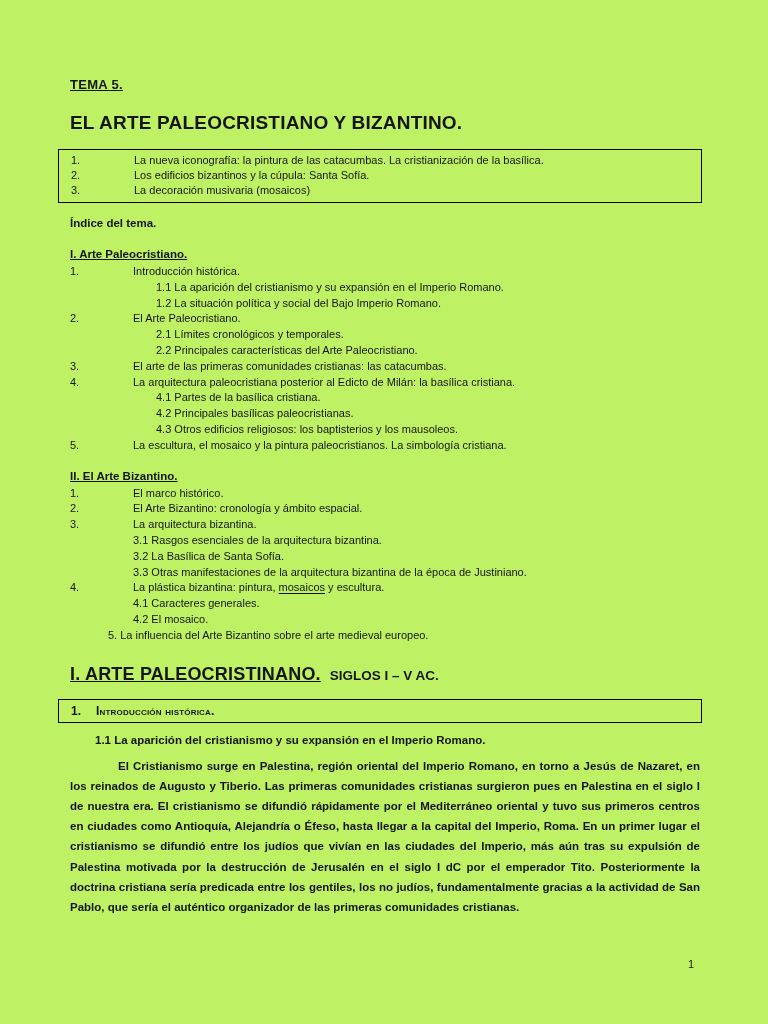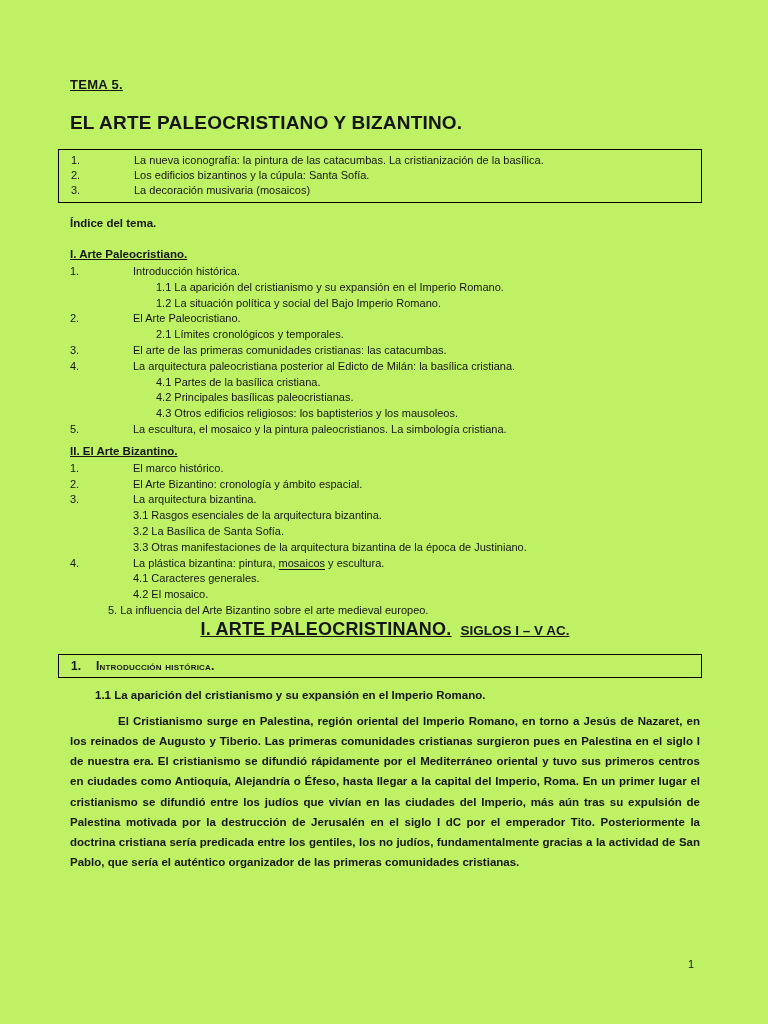--- a/index.html
+++ b/index.html
@@ -23,24 +23,24 @@
   .li-row{display:flex;}
   .li-num{flex:0 0 25px;}
   .li-text{flex:1 1 auto;padding-left:38px;}
   .sec1 .lvl1{padding-left:48px;}
   .sec2 .lvl1{padding-left:25px;justify-content:center;}
   .sec2 .flat{padding-left:0;}
 
   .indice-heading{margin-top:14px;font-size:11.5px;font-weight:bold;}
   .sec-heading{margin-top:19px;font-size:11.5px;font-weight:bold;text-decoration:underline;}
   .index-list{margin-top:4px;font-size:11px;line-height:15.8px;}
-  .sec2-heading{margin-top:7px;}
+  .sec2-heading{margin-top:16px;}
   u{text-underline-offset:2px;}
 
-  .big-heading{text-align:center;text-decoration:underline;}
+  .big-heading{margin-top:20px;text-align:left;}
   .big-heading .primary{font-size:18px;font-weight:bold;text-decoration:underline;letter-spacing:.2px;}
   .big-heading .secondary{font-size:13.5px;font-weight:bold;margin-left:9px;}
 
   .intro-box{
     margin-top:14px;margin-left:-12px;width:calc(100% + 14px);
     border:1.5px solid #000;box-sizing:border-box;
     padding:4px 8px 4px 12px;display:flex;
   }
   .intro-box .num{font-size:12px;font-weight:bold;flex:0 0 25px;}
   .intro-box .label{font-size:12px;font-weight:bold;font-variant:small-caps;letter-spacing:.2px;}
@@ -92,20 +92,23 @@
         </div>
         <div class="li-row lvl1">
           <span class="li-text">1.2 La situación política y social del Bajo Imperio Romano.</span>
         </div>
         <div class="li-row lvl0">
           <span class="li-num">2.</span>
           <span class="li-text">El Arte Paleocristiano.</span>
         </div>
         <div class="li-row lvl1">
           <span class="li-text">2.1 Límites cronológicos y temporales.</span>
+        </div>
+        <div class="li-row lvl1">
+          <span class="li-text">2.2 Principales características del Arte Paleocristiano.</span>
         </div>
         <div class="li-row lvl0">
           <span class="li-num">3.</span>
           <span class="li-text">El arte de las primeras comunidades cristianas: las catacumbas.</span>
         </div>
         <div class="li-row lvl0">
           <span class="li-num">4.</span>
           <span class="li-text">La arquitectura paleocristiana posterior al Edicto de Milán: la basílica cristiana.</span>
         </div>
         <div class="li-row lvl1">

